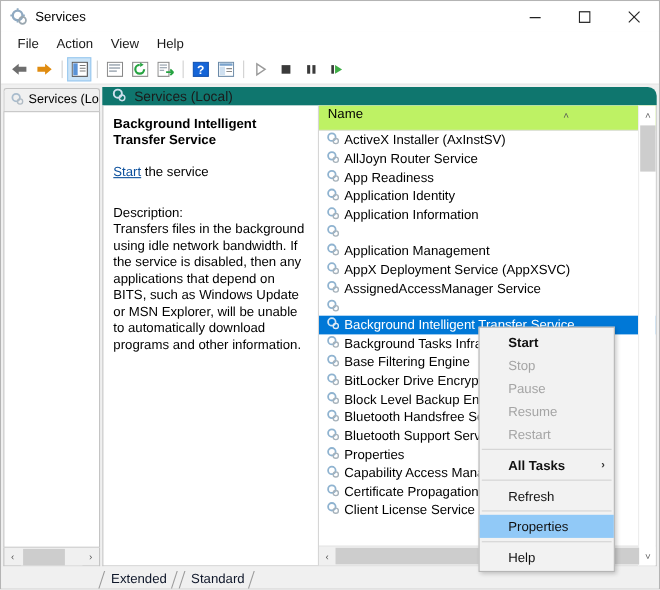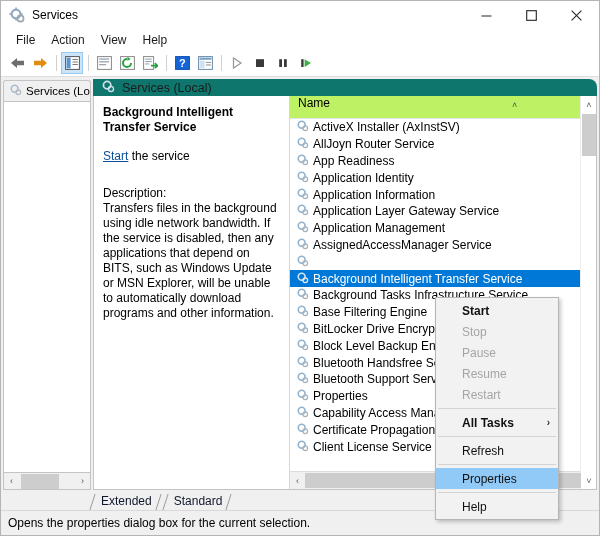--- a/index.html
+++ b/index.html
@@ -599,28 +599,34 @@
                     <circle cx="7" cy="7" r="4.2" fill="none" stroke="#8fb3d0" stroke-width="2"></circle>
                     <circle cx="11.4" cy="11.4" r="2.9" fill="none" stroke="#a6b2bb" stroke-width="1.5"></circle>
                   </svg></span>
                 <span>Application Information</span>
               </div>
               <div class="srow">
                 <span class="sico"><svg width="13" height="13" viewBox="0 0 16 16">
                     <circle cx="7" cy="7" r="4.2" fill="none" stroke="#8fb3d0" stroke-width="2"></circle>
                     <circle cx="11.4" cy="11.4" r="2.9" fill="none" stroke="#a6b2bb" stroke-width="1.5"></circle>
                   </svg></span>
-                <span>Application Layer Gateway Service</span>
               </div>
               <div class="srow">
                 <span class="sico"><svg width="13" height="13" viewBox="0 0 16 16">
                     <circle cx="7" cy="7" r="4.2" fill="none" stroke="#8fb3d0" stroke-width="2"></circle>
                     <circle cx="11.4" cy="11.4" r="2.9" fill="none" stroke="#a6b2bb" stroke-width="1.5"></circle>
                   </svg></span>
                 <span>Application Management</span>
+              </div>
+              <div class="srow">
+                <span class="sico"><svg width="13" height="13" viewBox="0 0 16 16">
+                    <circle cx="7" cy="7" r="4.2" fill="none" stroke="#8fb3d0" stroke-width="2"></circle>
+                    <circle cx="11.4" cy="11.4" r="2.9" fill="none" stroke="#a6b2bb" stroke-width="1.5"></circle>
+                  </svg></span>
+                <span>AppX Deployment Service (AppXSVC)</span>
               </div>
               <div class="srow">
                 <span class="sico"><svg width="13" height="13" viewBox="0 0 16 16">
                     <circle cx="7" cy="7" r="4.2" fill="none" stroke="#8fb3d0" stroke-width="2"></circle>
                     <circle cx="11.4" cy="11.4" r="2.9" fill="none" stroke="#a6b2bb" stroke-width="1.5"></circle>
                   </svg></span>
                 <span>AssignedAccessManager Service</span>
               </div>
               <div class="srow">
                 <span class="sico"><svg width="13" height="13" viewBox="0 0 16 16">
@@ -726,23 +732,20 @@
 
       </div>
     </div>
   </div>
 
   <div class="tabstrip">
     <div class="tab">Extended</div>
     <div class="tab">Standard</div>
   </div>
 
-  <div class="statusbar">
-    <span>Opens the properties dialog box for the current selection.</span>
-  </div>
 
   <div class="ctxmenu" id="ctxmenu">
       <div class="ctx-item bold">
         <span>Start</span>
       </div>
       <div class="ctx-item disabled">
         <span>Stop</span>
       </div>
       <div class="ctx-item disabled">
         <span>Pause</span>

